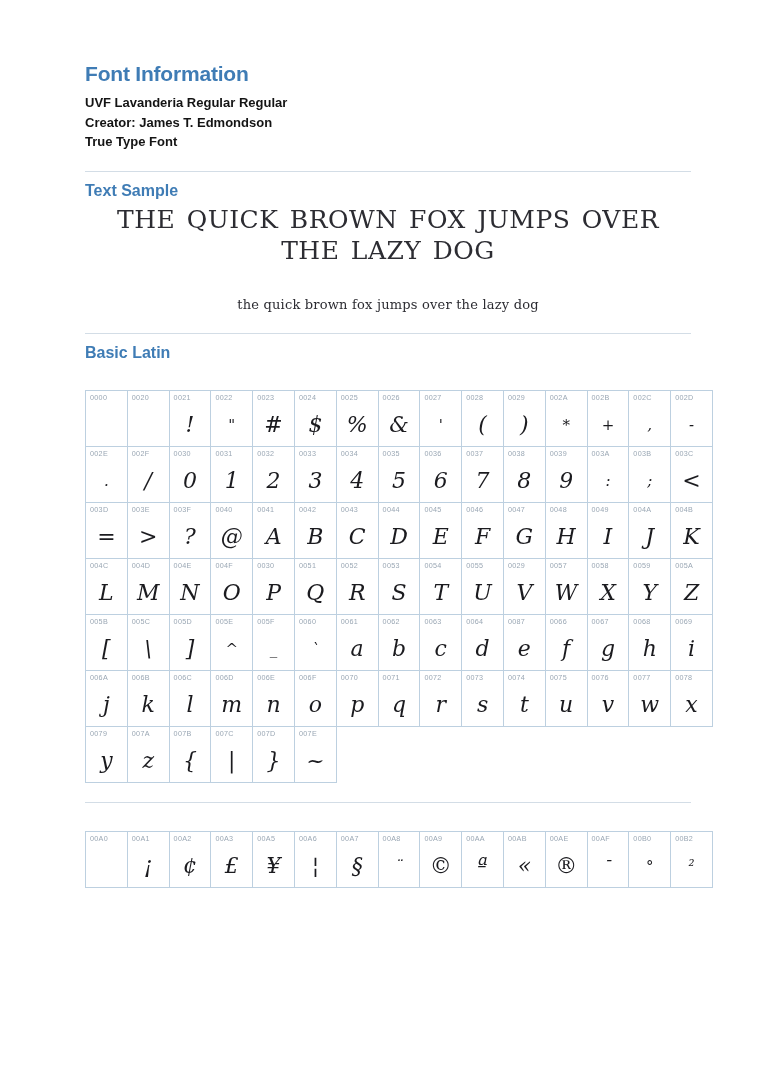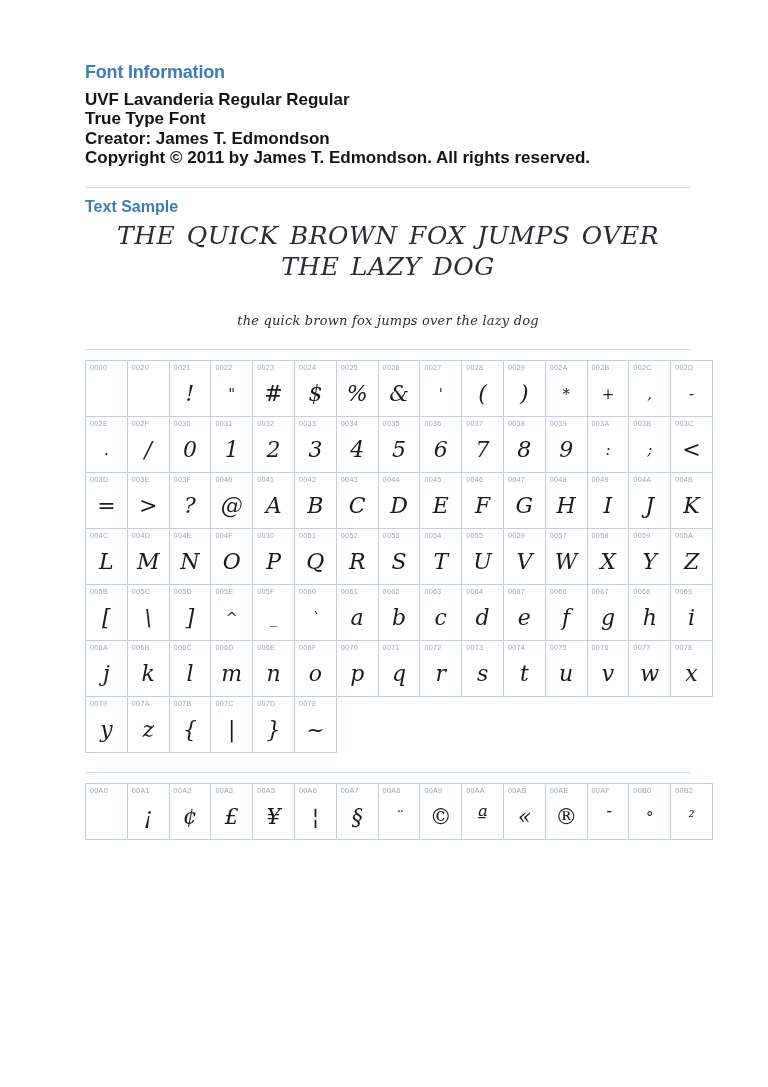--- a/index.html
+++ b/index.html
@@ -24,29 +24,29 @@
   }
   .content {
     position: absolute;
     left: 85px;
     top: 62px;
     width: 606px;
   }
 
   
   .doc-title {
-    font-size: 18px;
+    font-size: 21px;
     font-weight: bold;
     color: #3f7cb5;
     letter-spacing: -0.2px;
     margin: 0 0 7px 0;
     line-height: 1.15;
   }
   .meta-line {
-    font-size: 17px;
+    font-size: 13px;
     font-weight: bold;
     color: #141414;
     line-height: 19.6px;
     white-space: nowrap;
   }
 
   
   .section {
     margin-top: 19px;
   }
@@ -60,21 +60,20 @@
     font-size: 16px;
     font-weight: bold;
     color: #3f7cb5;
     margin: 0 0 4px 0;
     line-height: 1.2;
   }
 
   
   .script {
     font-family: "DejaVu Serif", serif;
-    font-style: italic;
     color: #2c2c32;
     font-weight: 400;
   }
   .sample-upper {
     font-size: 25px;
     line-height: 31px;
     text-align: center;
     letter-spacing: 0.5px;
     margin: 4px 0 0 0;
     word-spacing: 3px;
@@ -85,21 +84,21 @@
     text-align: center;
     margin: 30px 0 0 0;
     letter-spacing: 0.2px;
   }
 
   
   .glyph-table {
     border-collapse: collapse;
     table-layout: fixed;
     width: 612px;
-    margin-top: 10px;
+    margin-top: 28px;
   }
   .glyph-table td {
     border: 1px solid #bdd0e0;
     width: 40.8px;
     height: 55px;
     padding: 0;
     vertical-align: top;
     position: relative;
     background: #ffffff;
   }
@@ -135,34 +134,34 @@
 </style>
 </head>
 <body>
 
 <div class="page">
   <div class="content">
 
     <div>
       <h1 class="doc-title">Font Information</h1>
       <div class="meta-line">UVF Lavanderia Regular Regular</div>
+      <div class="meta-line">Creator: James T. Edmondson</div>
       <div class="meta-line">True Type Font</div>
-      <div class="meta-line">Creator: James T. Edmondson</div>
-      <div class="meta-line">Copyright © 2011 by James T. Edmondson. All rights reserved.</div>
     </div>
 
     <div class="section">
       <div class="rule"></div>
       <div class="section-title">Text Sample</div>
       <div class="script sample-upper">THE QUICK BROWN FOX JUMPS OVER THE LAZY DOG</div>
       <div class="script sample-lower">the quick brown fox jumps over the lazy dog</div>
     </div>
 
     <div class="section">
       <div class="rule"></div>
+      <div class="section-title">Basic Latin</div>
       <table class="glyph-table">
         <tbody id="basic-latin-body">
             <tr>
               <td>
                 <span class="code">0000</span>
                 <span class="glyph"></span>
               </td>
               <td>
                 <span class="code">0020</span>
                 <span class="glyph"></span>

